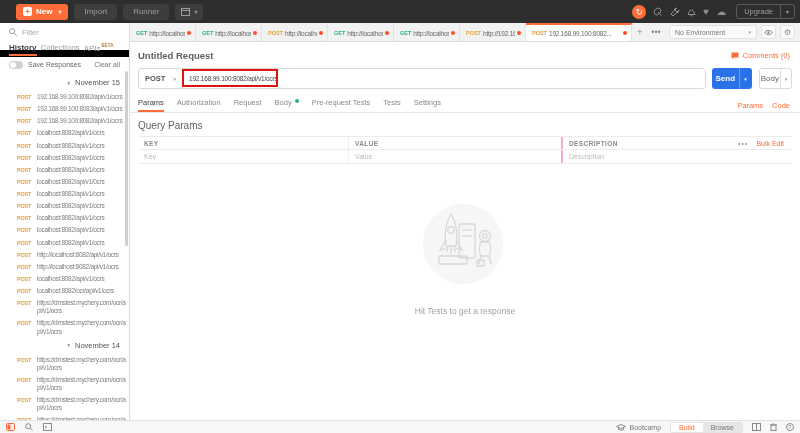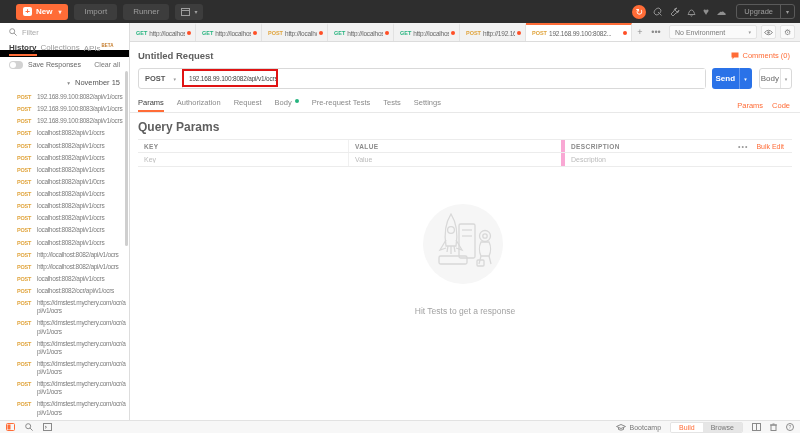--- a/index.html
+++ b/index.html
@@ -85,28 +85,28 @@
   .btn-save .lbl { flex:1; font-size:8px; display:flex; align-items:center; justify-content:center; }
   .btn-save .crt { width:11px; border-left:1px solid #e3e3e3; font-size:5px; color:#999; display:flex; align-items:center; justify-content:center; }
   .subtab-row { margin-top:9px; display:flex; align-items:center; padding:0 10px 0 8px; height:15px; border-bottom:1px solid #e8e8e8; }
   .subtabs { display:flex; gap:13px; }
   .subtab { font-size:7.5px; color:#8a8a8a; position:relative; padding-bottom:5px; cursor:pointer; display:flex; align-items:center; gap:3px; }
   .subtab.active { color:#3c3c3c; }
   .subtab.active::after { content:""; position:absolute; left:0; right:0; bottom:0; height:2px; background:#ff6c37; }
   .body-dot { width:4px; height:4px; border-radius:50%; background:#26b47f; margin-top:-4px; }
   .right-links { margin-left:auto; display:flex; gap:9px; }
   .right-links a { color:#ff6c37; font-size:7.5px; text-decoration:none; }
-  .qp-label { padding:7px 8px 5px; font-size:12px; font-weight:bold; color:#5f5f5f; }
+  .qp-label { padding:7px 8px 5px; font-size:10px; font-weight:normal; color:#5f5f5f; }
   .ptable { margin:0 8px; border-top:1px solid #ececec; border-bottom:1px solid #ececec; }
   .prow { display:flex; height:13px; align-items:center; }
   .prow.head { border-bottom:1px solid #ececec; font-size:6.5px; font-weight:bold; color:#8a8a8a; letter-spacing:.4px; }
   .pc { padding:0 6px; height:100%; display:flex; align-items:center; }
   .pc.key { width:210px; }
   .pc.val { width:213px; border-left:1px solid #f0f0f0; }
-  .pc.desc { flex:1; border-left:4px solid #f9a8d4; }
+  .pc.desc { flex:1; border-left:2px solid #f9a8d4; }
   .pc input { border:none; outline:none; font-size:7px; color:#555; width:100%; font-family:inherit; }
   .pc input::placeholder { color:#bbb; }
   .head-right { margin-left:auto; display:flex; align-items:center; gap:8px; padding-right:2px; }
   .dots3 { color:#9a9a9a; font-size:7px; letter-spacing:1px; background:none; border:none; }
   .bulk-edit { color:#ff6c37; font-size:7px; font-weight:normal; background:none; border:none; }
   .resp-label { margin-top:7px; padding:5px 8px; font-size:7.5px; color:#9a9a9a; }
   .empty-state { position:absolute; left:50%; top:158px; transform:translateX(-50%); width:220px; text-align:center; }
   .empty-text { margin-top:14px; font-size:8.5px; color:#a2a2a2; }
 
   
@@ -320,20 +320,24 @@
           <span class="h-method" style="color: rgb(224, 164, 60);">POST</span>
           <span class="h-url">localhost:8082/ocr/api/v1/ocrs</span>
         </div>
         <div class="h-item wrap">
           <span class="h-method" style="color: rgb(224, 164, 60);">POST</span>
           <span class="h-url">https://dmstest.mychery.com/ocr/api/v1/ocrs</span>
         </div>
         <div class="h-item wrap">
           <span class="h-method" style="color: rgb(224, 164, 60);">POST</span>
           <span class="h-url">https://dmstest.mychery.com/ocr/api/v1/ocrs</span>
+        </div>
+        <div class="group-header">
+          <span class="g-caret">▾</span>
+          <span class="g-date">November 14</span>
         </div>
         <div class="h-item wrap">
           <span class="h-method" style="color: rgb(224, 164, 60);">POST</span>
           <span class="h-url">https://dmstest.mychery.com/ocr/api/v1/ocrs</span>
         </div>
         <div class="h-item wrap">
           <span class="h-method" style="color: rgb(224, 164, 60);">POST</span>
           <span class="h-url">https://dmstest.mychery.com/ocr/api/v1/ocrs</span>
         </div>
         <div class="h-item wrap">

